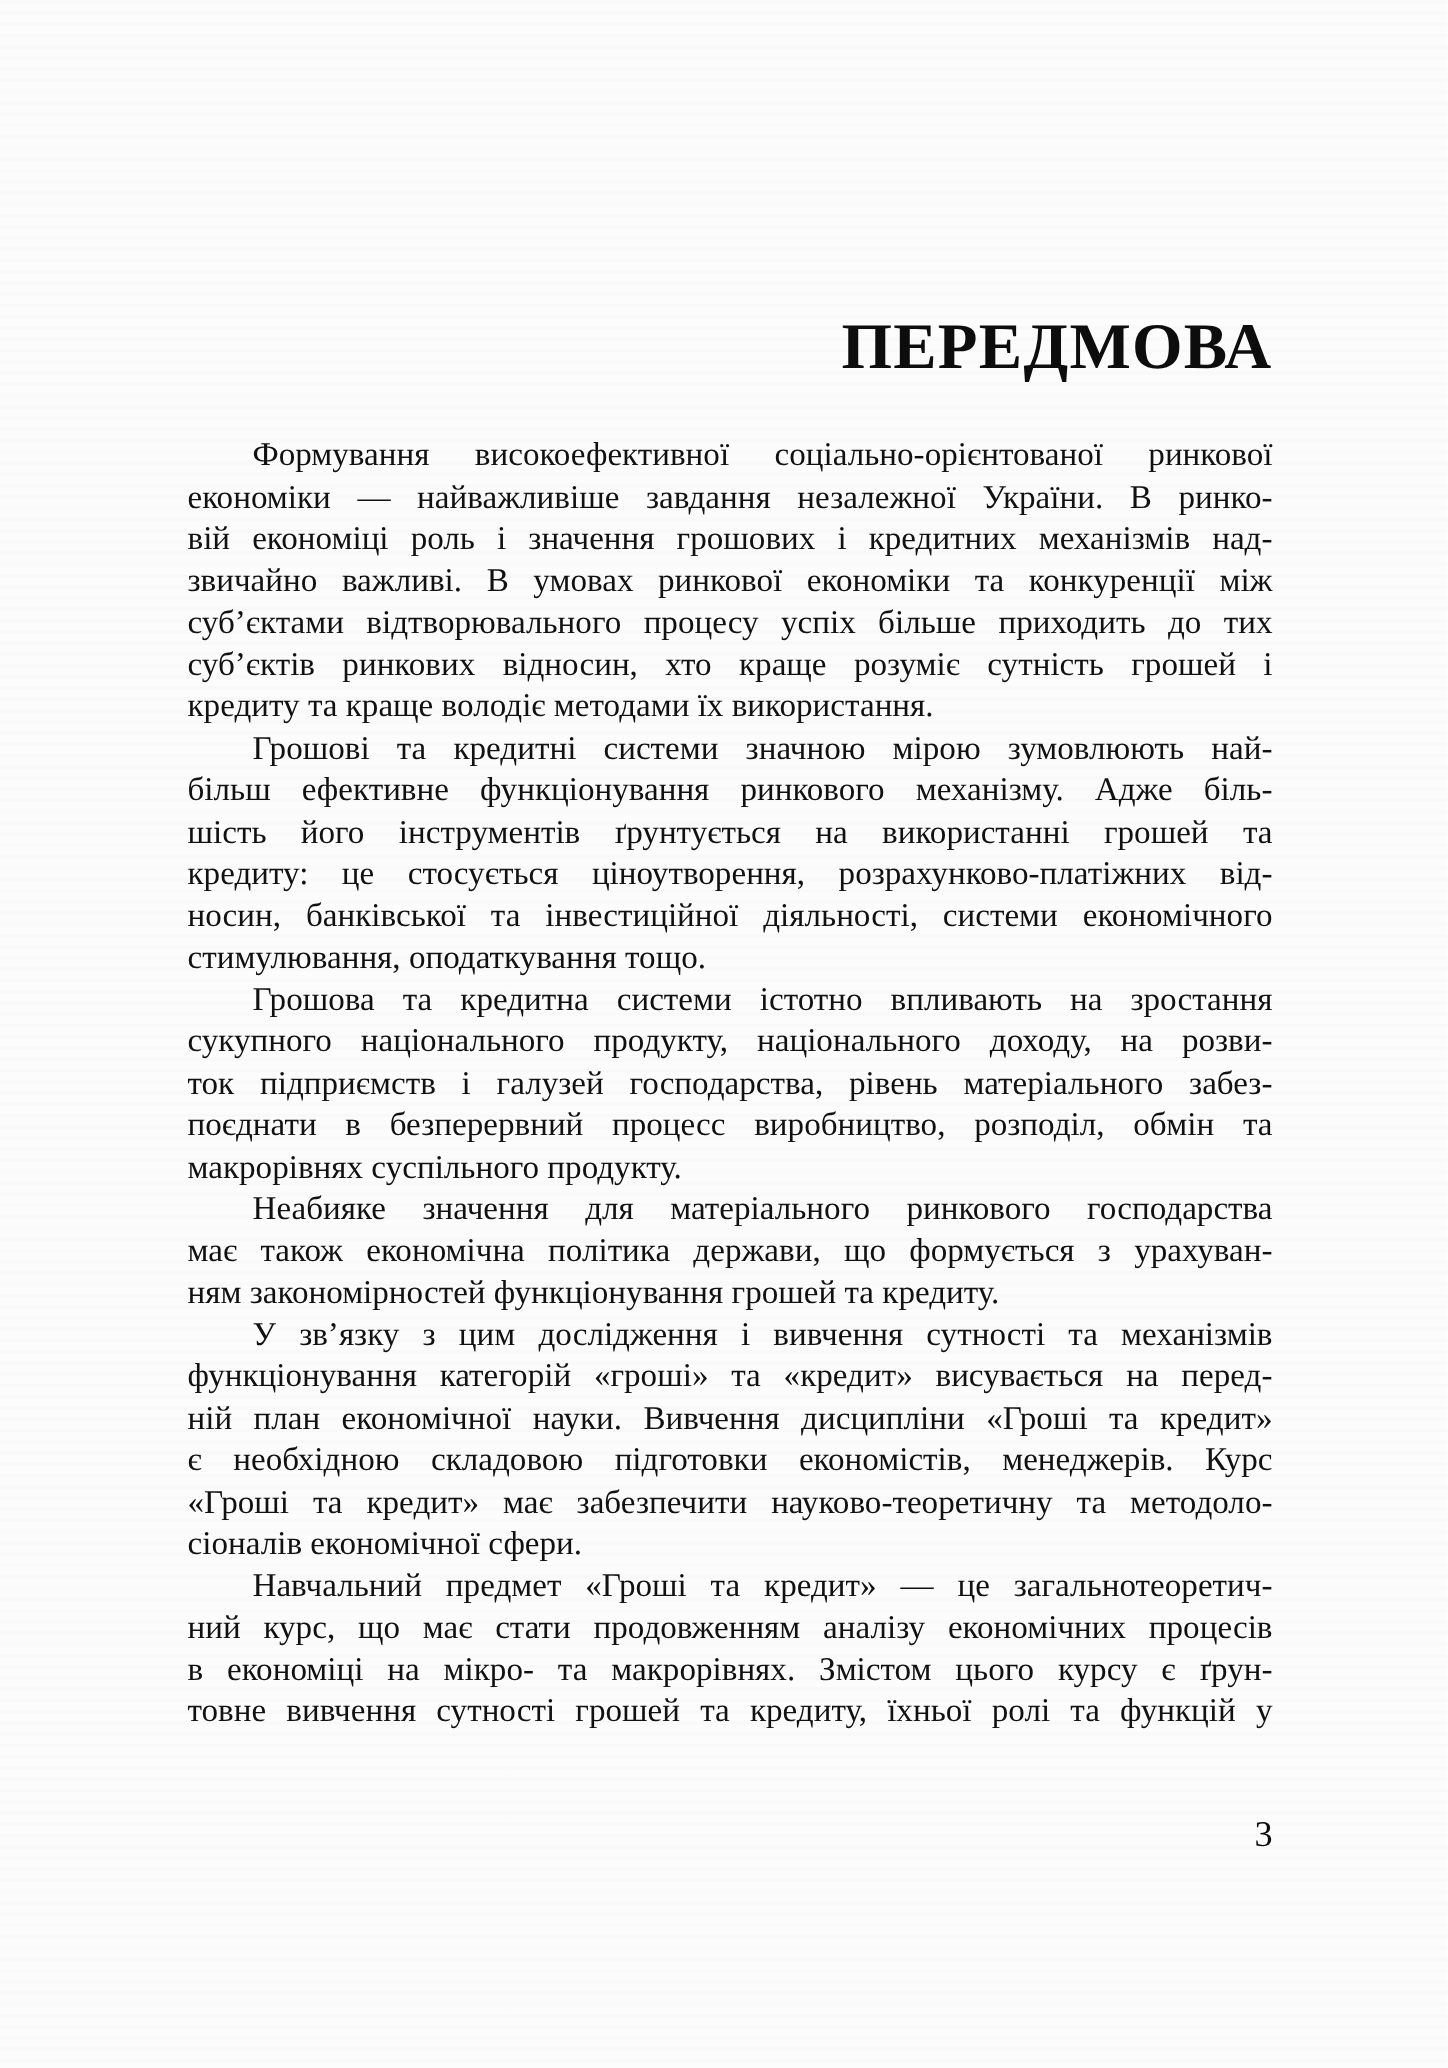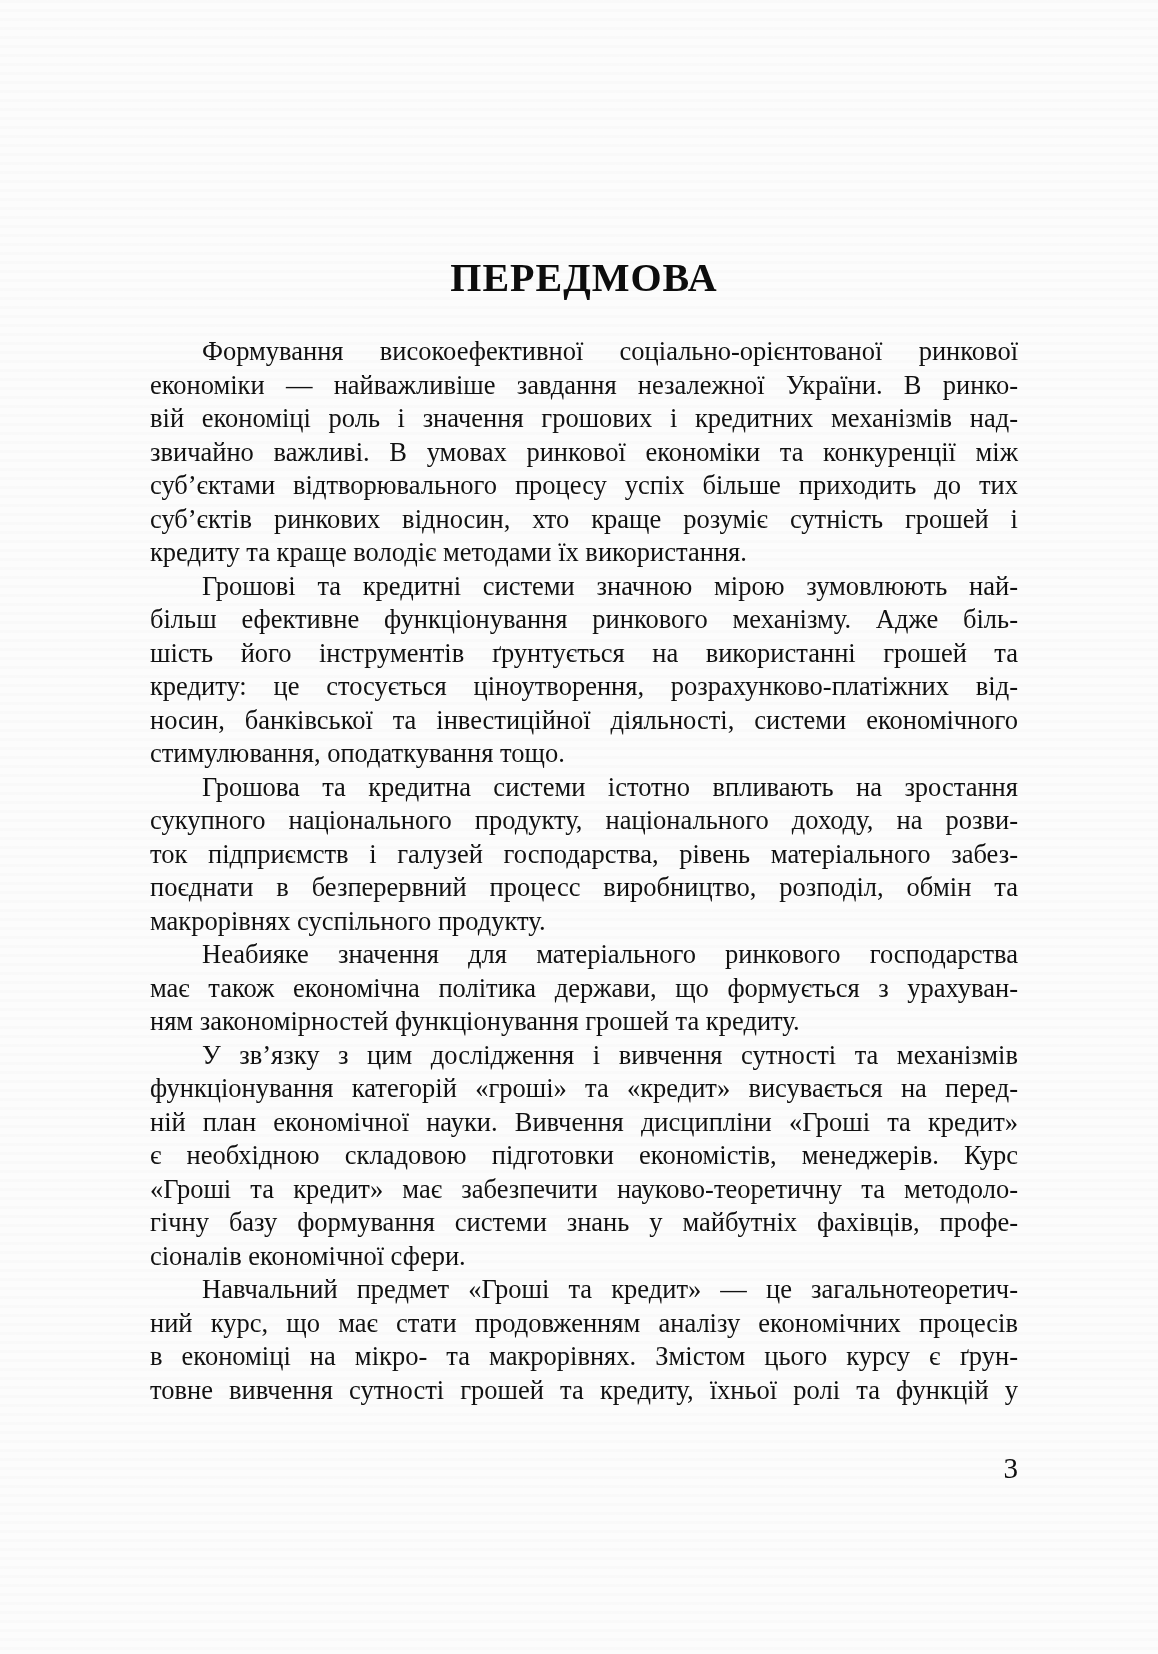--- a/index.html
+++ b/index.html
@@ -18,31 +18,31 @@
     );
     font-family: "Liberation Serif", "DejaVu Serif", serif;
     color: #111111;
     overflow: hidden;
   }
   .title {
     position: absolute;
     left: 150px;
     top: 256px;
     width: 868px;
-    text-align: center;
-    font-size: 40px;
+    text-align: right;
+    font-size: 52px;
     line-height: 44px;
     font-weight: bold;
     letter-spacing: 1px;
     color: #0d0d0d;
   }
   .body-text {
     position: absolute;
     left: 150px;
-    top: 335px;
+    top: 347px;
     width: 868px;
     font-size: 26.5px;
     line-height: 33.5px;
   }
   .para {
     margin: 0;
     padding: 0;
   }
   .line {
     height: 33.5px;
@@ -102,21 +102,20 @@
         <div class="line indent just">Неабияке значення для матеріального ринкового господарства</div>
         <div class="line just">має також економічна політика держави, що формується з урахуван-</div>
         <div class="line">ням закономірностей функціонування грошей та кредиту.</div>
       </div>
       <div class="para">
         <div class="line indent just">У зв’язку з цим дослідження і вивчення сутності та механізмів</div>
         <div class="line just">функціонування категорій «гроші» та «кредит» висувається на перед-</div>
         <div class="line just">ній план економічної науки. Вивчення дисципліни «Гроші та кредит»</div>
         <div class="line just">є необхідною складовою підготовки економістів, менеджерів. Курс</div>
         <div class="line just">«Гроші та кредит» має забезпечити науково-теоретичну та методоло-</div>
-        <div class="line just">гічну базу формування системи знань у майбутніх фахівців, профе-</div>
         <div class="line">сіоналів економічної сфери.</div>
       </div>
       <div class="para">
         <div class="line indent just">Навчальний предмет «Гроші та кредит» — це загальнотеоретич-</div>
         <div class="line just">ний курс, що має стати продовженням аналізу економічних процесів</div>
         <div class="line just">в економіці на мікро- та макрорівнях. Змістом цього курсу є ґрун-</div>
         <div class="line just">товне вивчення сутності грошей та кредиту, їхньої ролі та функцій у</div>
       </div>
     </div>
 

